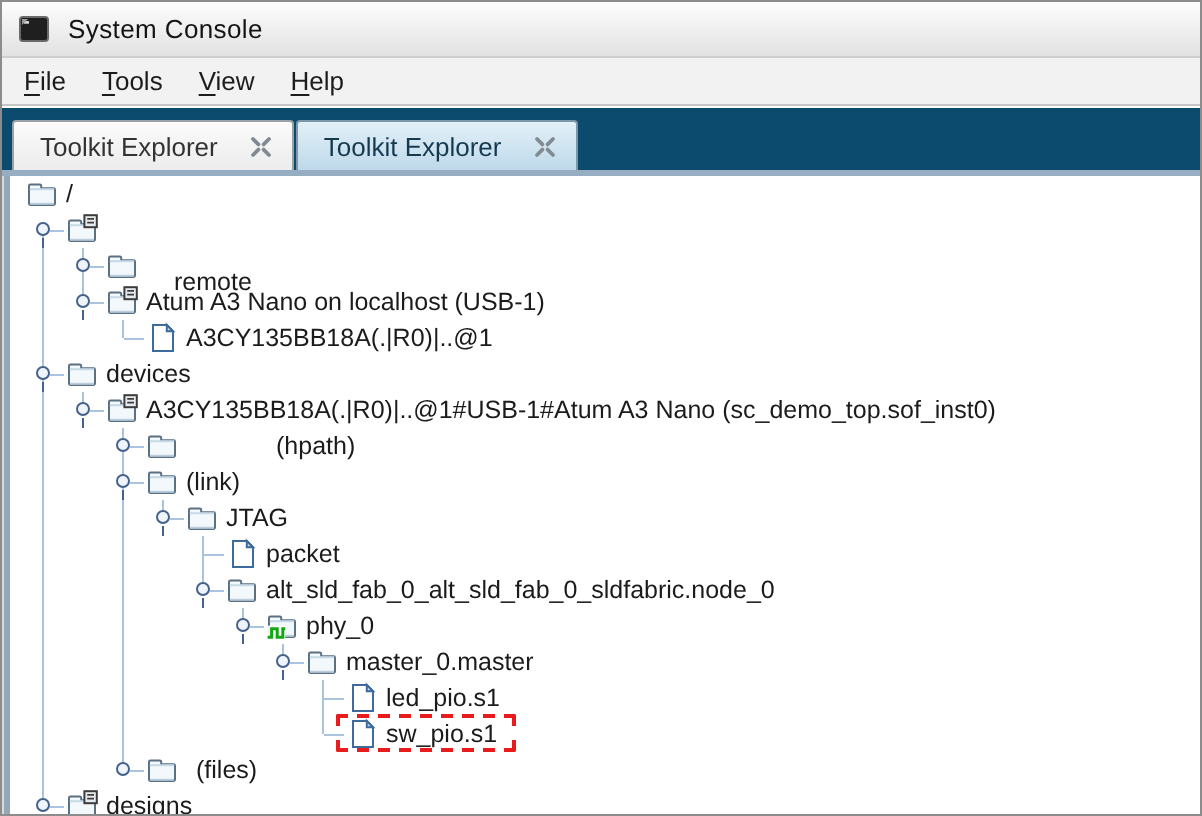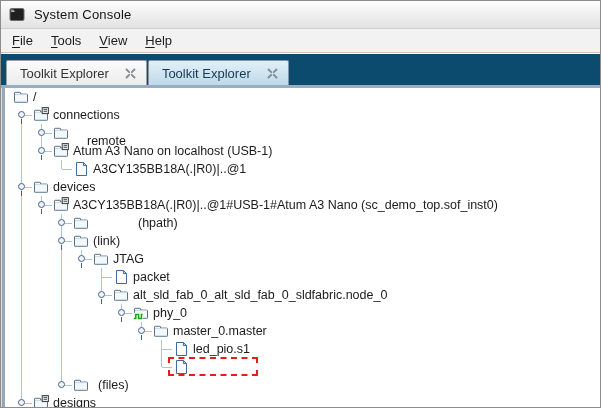--- a/index.html
+++ b/index.html
@@ -132,21 +132,20 @@
             <div class="stub" style="left: 18px; width: 7px;"></div>
             <div class="handle" style="left: 11px;"></div>
             <div class="stem" style="left: 14px;"></div>
             <div class="node-icon" style="left: 26px;"><svg width="16" height="16" viewBox="0 0 16 16">
                 <path d="M1.5 4 L1.5 12.8 Q1.5 13.5 2.2 13.5 L13.8 13.5 Q14.5 13.5 14.5 12.8 L14.5 5.8 Q14.5 5.1 13.8 5.1 L7.6 5.1 L7.6 4 Q7.6 3.3 6.9 3.3 L2.2 3.3 Q1.5 3.3 1.5 4 Z" fill="#f3f8fc" stroke="#5a7184" stroke-width="1"></path>
                 <path d="M2 12.9 L14 12.9" stroke="#b9cddd" stroke-width="1"></path>
                 <path d="M1.9 5.6 L14.1 5.6" stroke="#c8d9e6" stroke-width="1"></path>
                 <rect x="9.2" y="0.6" width="6.2" height="6" fill="#e6eaee" stroke="#3c3c3c" stroke-width="1"></rect>
                 <path d="M10.6 2.4 L14 2.4 M10.6 4.3 L14 4.3" stroke="#3c3c3c" stroke-width="0.9"></path>
               </svg></div>
-            <div class="lbl" style="left: 46px;">connections</div>
           </div>
           <div class="tree-row">
             <div class="guide full" style="left: 14px;"></div>
             <div class="guide full" style="left: 34px;"></div>
             <div class="stub" style="left: 38px; width: 7px;"></div>
             <div class="handle" style="left: 31px;"></div>
             <div class="node-icon" style="left: 46px;"><svg width="16" height="16" viewBox="0 0 16 16">
                 <path d="M1.5 4 L1.5 12.8 Q1.5 13.5 2.2 13.5 L13.8 13.5 Q14.5 13.5 14.5 12.8 L14.5 5.8 Q14.5 5.1 13.8 5.1 L7.6 5.1 L7.6 4 Q7.6 3.3 6.9 3.3 L2.2 3.3 Q1.5 3.3 1.5 4 Z" fill="#f3f8fc" stroke="#5a7184" stroke-width="1"></path>
                 <path d="M2 12.9 L14 12.9" stroke="#b9cddd" stroke-width="1"></path>
                 <path d="M1.9 5.6 L14.1 5.6" stroke="#c8d9e6" stroke-width="1"></path>
@@ -312,20 +311,21 @@
           </div>
           <div class="tree-row">
             <div class="guide full" style="left: 14px;"></div>
             <div class="guide full" style="left: 54px;"></div>
             <div class="guide upper" style="left: 154px;"></div>
             <div class="stub" style="left: 155px; width: 10px;"></div>
             <div class="node-icon" style="left: 166px;"><svg width="16" height="16" viewBox="0 0 16 16">
                 <path d="M3.5 1.5 L10.4 1.5 L13.5 4.6 L13.5 14.5 L3.5 14.5 Z" fill="#ffffff" stroke="#3e6a9d" stroke-width="1"></path>
                 <path d="M10.4 1.5 L10.4 4.6 L13.5 4.6 Z" fill="#c3dbee" stroke="#3e6a9d" stroke-width="1"></path>
               </svg></div>
+            <div class="lbl" style="left: 186px;">sw_pio.s1</div>
             <div class="hl-box" style="left: 161px; border-color: rgb(232, 28, 28); width: 90px;"></div>
           </div>
           <div class="tree-row">
             <div class="guide full" style="left: 14px;"></div>
             <div class="guide upper" style="left: 54px;"></div>
             <div class="stub" style="left: 58px; width: 7px;"></div>
             <div class="handle" style="left: 51px;"></div>
             <div class="node-icon" style="left: 66px;"><svg width="16" height="16" viewBox="0 0 16 16">
                 <path d="M1.5 4 L1.5 12.8 Q1.5 13.5 2.2 13.5 L13.8 13.5 Q14.5 13.5 14.5 12.8 L14.5 5.8 Q14.5 5.1 13.8 5.1 L7.6 5.1 L7.6 4 Q7.6 3.3 6.9 3.3 L2.2 3.3 Q1.5 3.3 1.5 4 Z" fill="#f3f8fc" stroke="#5a7184" stroke-width="1"></path>
                 <path d="M2 12.9 L14 12.9" stroke="#b9cddd" stroke-width="1"></path>

